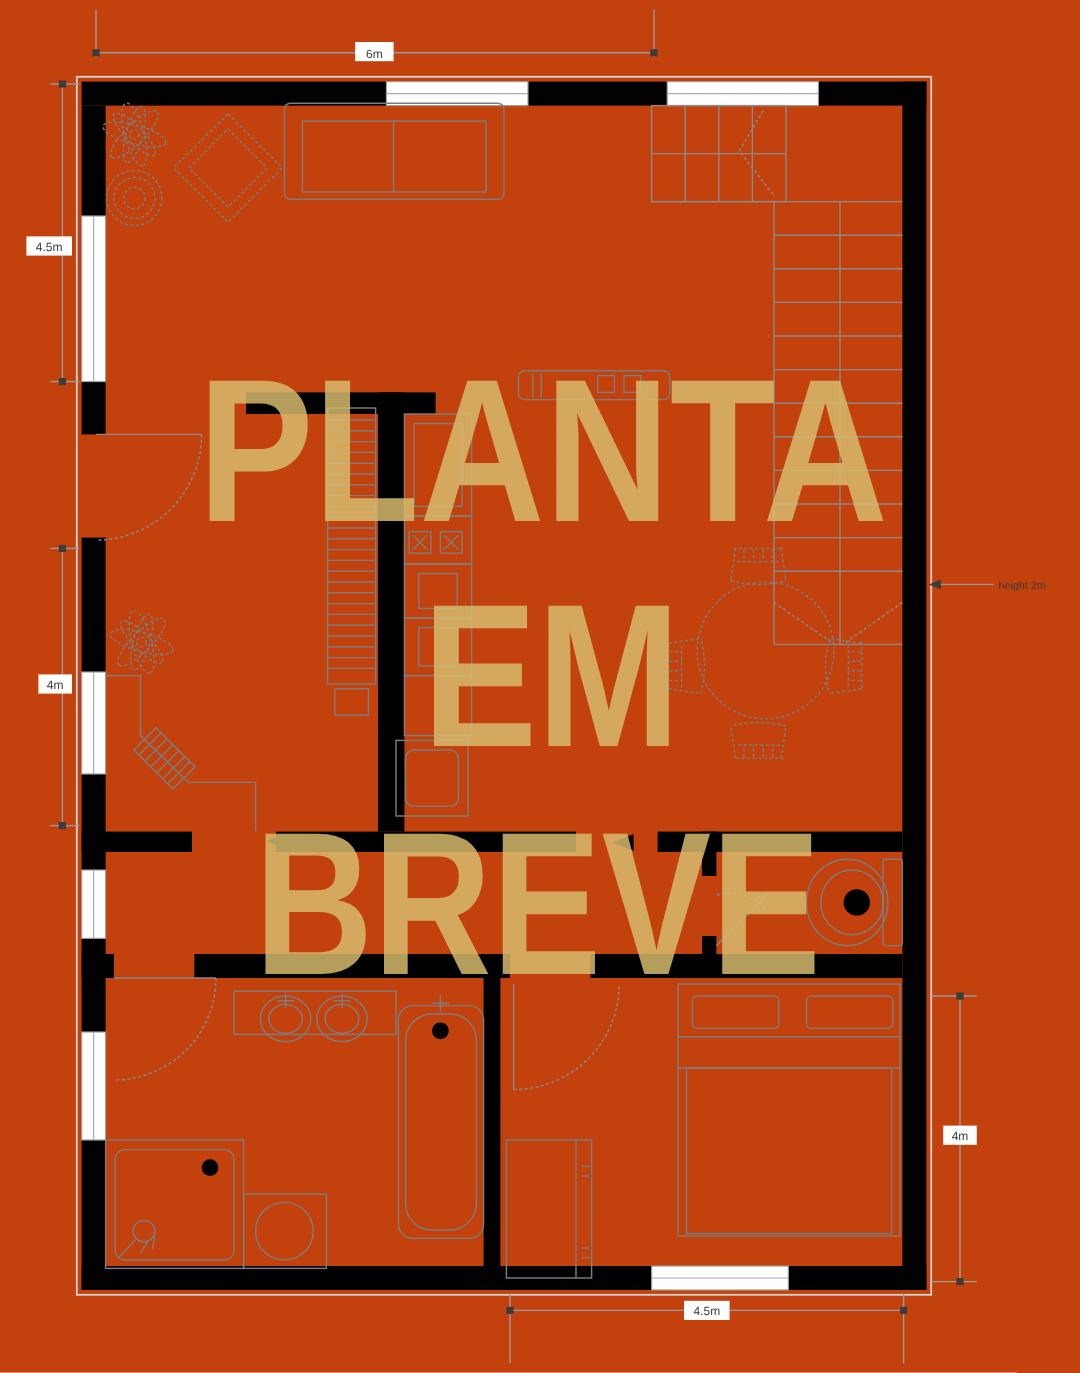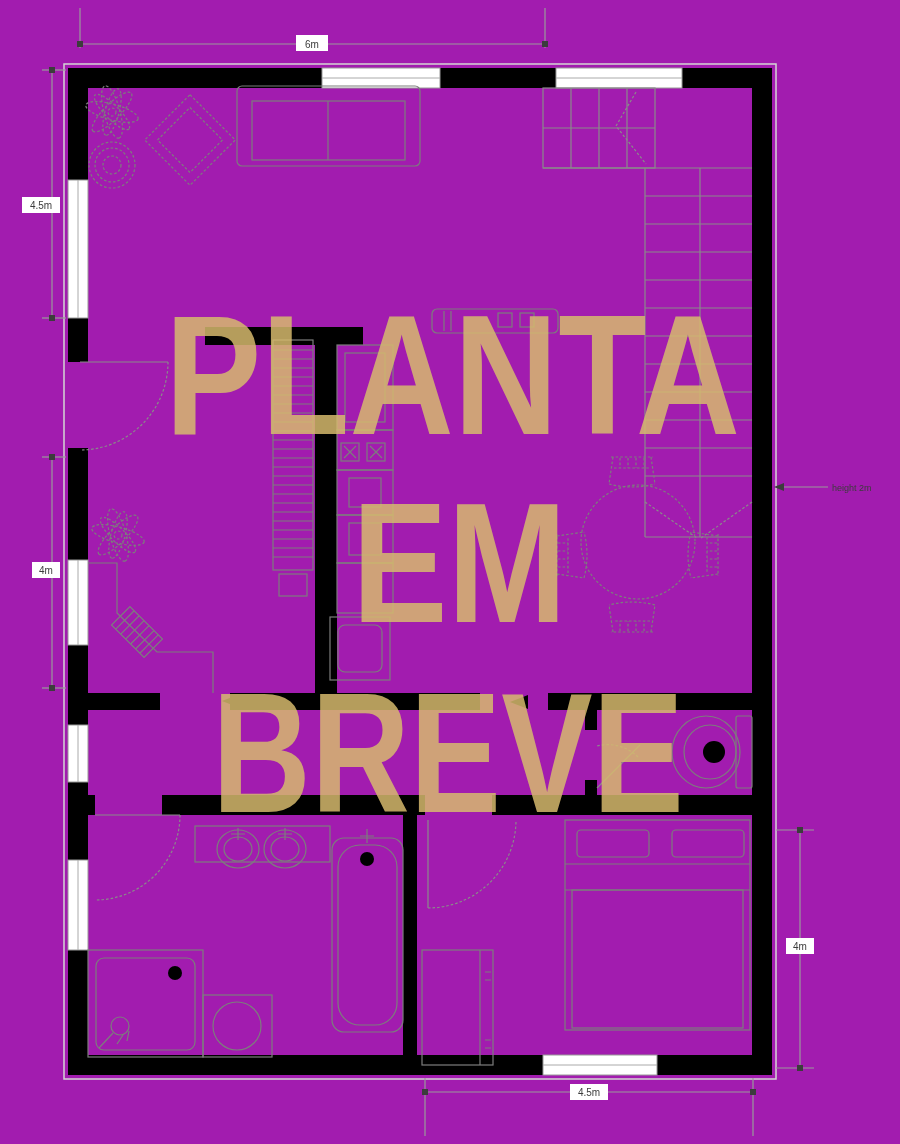--- a/index.html
+++ b/index.html
@@ -1,16 +1,16 @@
 <!DOCTYPE html>
 <html><head>
 <meta charset="utf-8">
 <style>
   html,body{margin:0;padding:0;background:#fff;}
-  .canvas{position:relative;width:900px;height:1144px;background:#a21caf;overflow:hidden;
+  .canvas{position:relative;width:900px;height:1144px;background:#c2410c;overflow:hidden;
           font-family:"Liberation Sans",sans-serif;}
   svg{display:block;}
   .wall{fill:#000;stroke:none;}
   .thin{stroke:#8a8a8a;stroke-width:1.2;fill:none;}
   .furnline{stroke:#7d7d7d;stroke-width:1.2;fill:none;}
   .dotted{stroke-dasharray:2.6,2;}
   .win{fill:#fff;stroke:#999;stroke-width:1;}
   .winline{stroke:#aaa;stroke-width:1;}
   .dim{stroke:#9a9a9a;stroke-width:1.2;fill:none;}
   .dimtext{font-size:10px;fill:#3c3c3c;}

